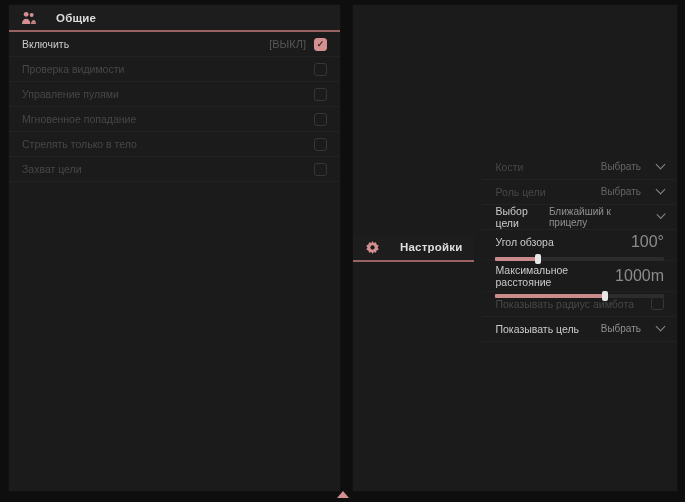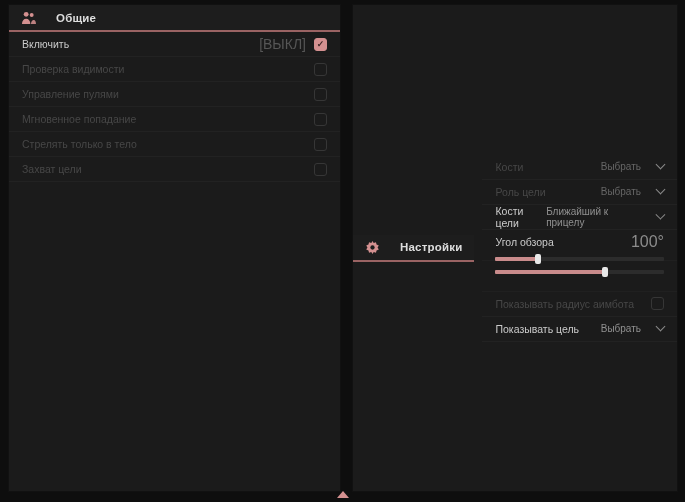--- a/index.html
+++ b/index.html
@@ -27,21 +27,21 @@
   .row {
     display:flex; align-items:center; justify-content:space-between;
     height:25px; padding:8px 13px;
     border-bottom:1px solid #222222;
   }
   .row.slider { display:block; height:31px; padding-top:3px; border-bottom:1px solid #202020; }
   .lbl { font-size:10.5px; color:#474747; }
   .lbl.bright { color:#cbcbcb; }
   .right { display:flex; align-items:center; gap:8px; }
   .val { font-size:16px; color:#8c8c8c; }
-  .val.dim2 { color:#565656; font-size:14px; }
+  .val.dim2 { color:#565656; font-size:11px; }
   .cb {
     width:13px; height:13px; border-radius:3px;
     border:1px solid #363636; background:transparent;
     display:flex; align-items:center; justify-content:center;
     font-size:9px; line-height:1; color:transparent;
   }
   .cb.checked { background:#d49090; border-color:#d49090; color:#402626; font-weight:700; }
   .dd { display:flex; align-items:center; gap:16px; cursor:default; }
   .ddval { font-size:10px; color:#909090; }
   .ddval.vdim { color:#666666; }
@@ -149,39 +149,43 @@
         <div class="row">
           <span class="lbl">Роль цели</span>
           <div class="right">
             <span class="dd">
               <span class="ddval vdim">Выбрать</span>
               <span class="chev"></span>
             </span>
           </div>
         </div>
         <div class="row">
-          <span class="lbl bright">Кости цели</span>
+          <span class="lbl bright">Выбор цели</span>
           <div class="right">
             <span class="dd">
               <span class="ddval">Ближайший к прицелу</span>
               <span class="chev"></span>
             </span>
           </div>
         </div>
         <div class="row slider">
           <div class="srow-top">
             <span class="lbl bright">Угол обзора</span>
             <span class="val">100°</span>
           </div>
           <div class="track">
             <div class="fill" style="width: 25%;"></div>
             <div class="handle" style="left: calc(25% - 3px);"></div>
           </div>
         </div>
         <div class="row slider">
+          <div class="srow-top">
+            <span class="lbl bright">Максимальное расстояние</span>
+            <span class="val">1000m</span>
+          </div>
           <div class="track">
             <div class="fill" style="width: 65%;"></div>
             <div class="handle" style="left: calc(65% - 3px);"></div>
           </div>
         </div>
         <div class="row">
           <span class="lbl">Показывать радиус аимбота</span>
           <div class="right">
             <span class="cb"></span>
           </div>

